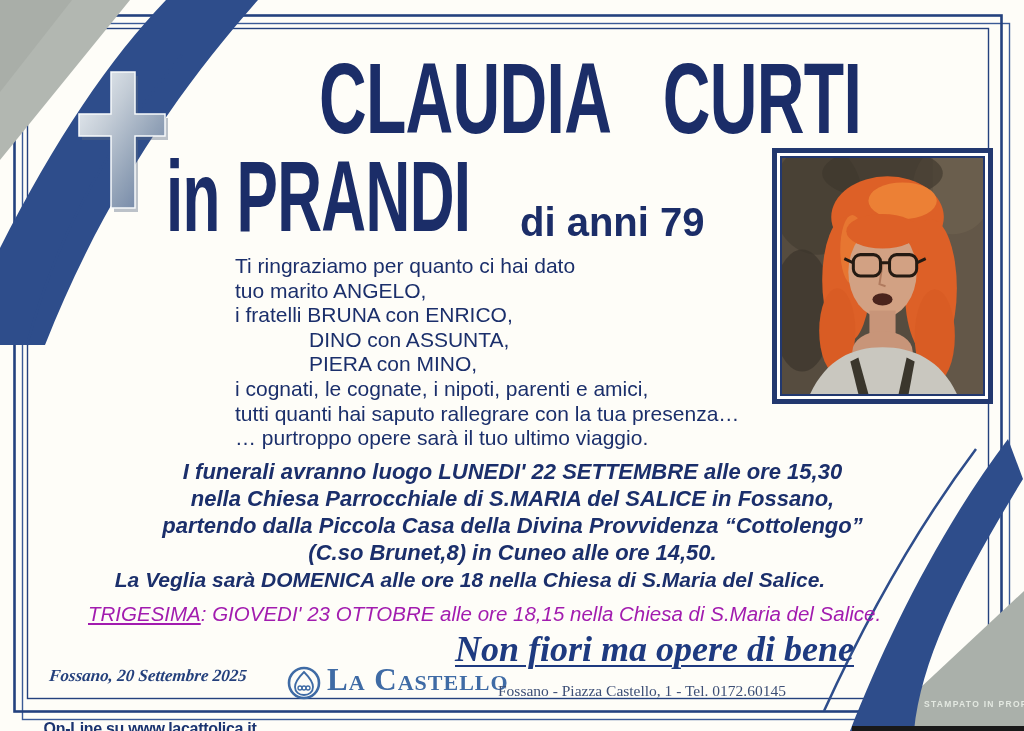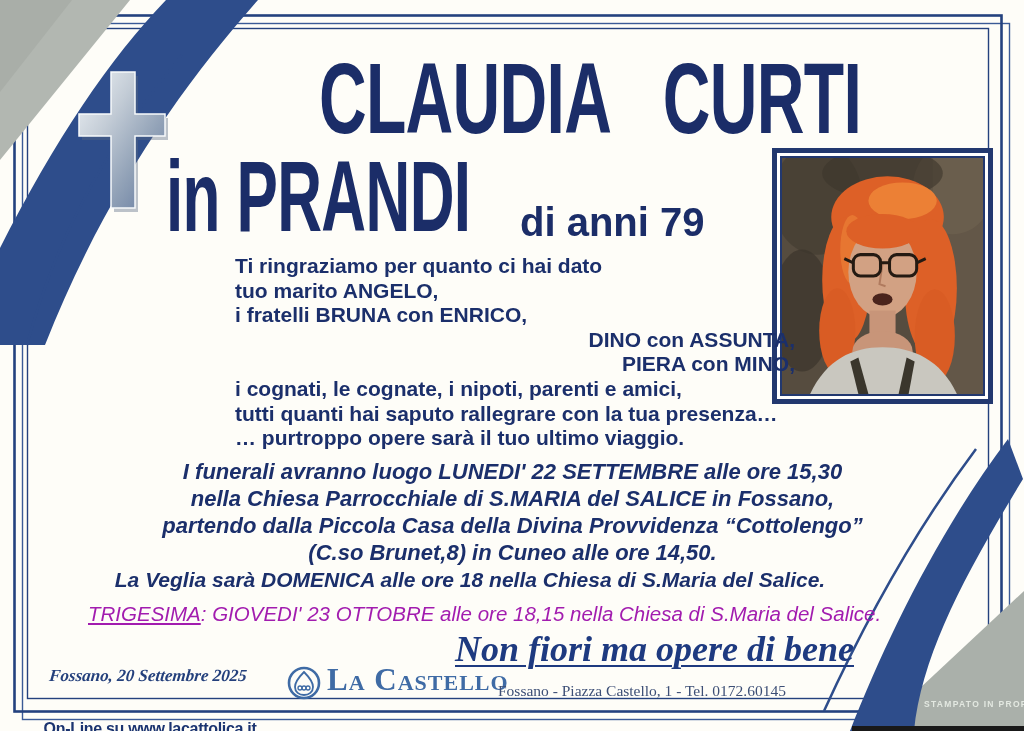--- a/index.html
+++ b/index.html
@@ -26,23 +26,23 @@
     font-size:100px; line-height:1; font-weight:700; color:#1b2d68;
     transform:scaleX(0.62); transform-origin:0 0;
     letter-spacing:-1px; white-space:nowrap;
   }
   .age {
     left:520px; top:200px; font-size:40px; font-weight:700; color:#1b2d68;
     white-space:nowrap;
   }
   .tribute {
     left:235px; top:254px; width:560px;
-    font-size:21px; line-height:24.6px; font-weight:700; color:#1b2f6b;
-  }
-  .tribute .indent { padding-left:74px;text-align:right; }
+    font-size:21px; line-height:24.6px; font-weight:400; color:#1b2f6b;
+  }
+  .tribute .indent { padding-left:74px; }
   .funeral {
     left:55px; top:458px; width:915px; text-align:center;
     font-size:22px; line-height:27px; font-weight:700; font-style:italic;
     color:#1b2f6b;
   }
   .veglia {
     left:20px; top:568px; width:900px; text-align:center;
     font-size:21px; font-weight:700; font-style:italic; color:#1b2f6b;
   }
   .trigesima {

